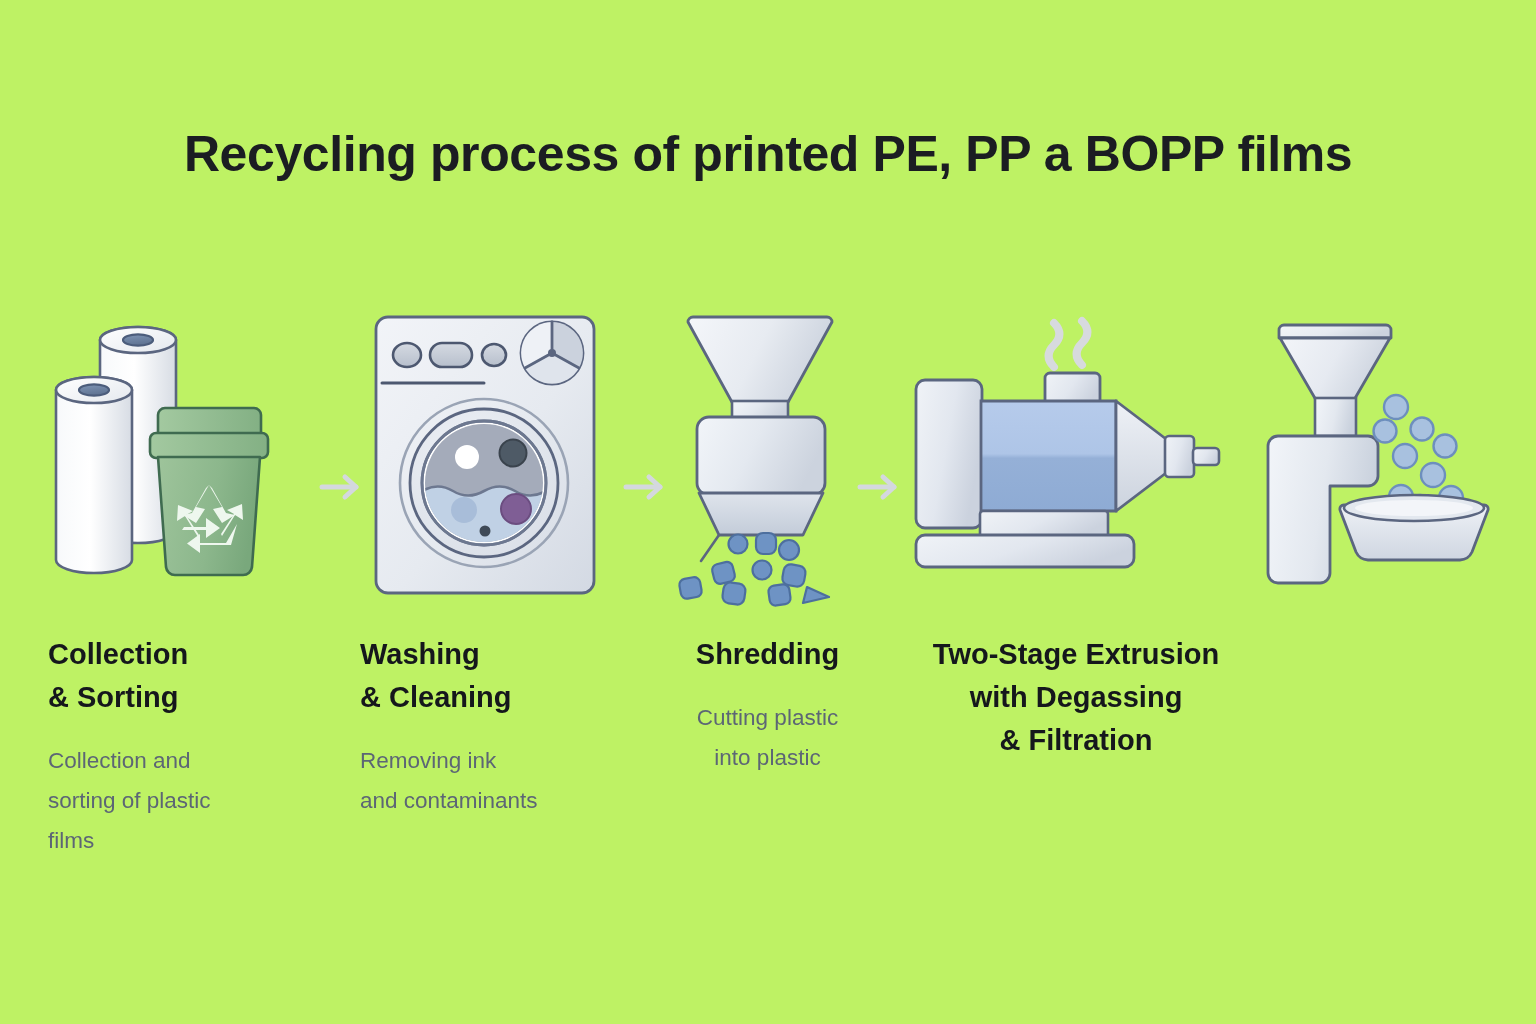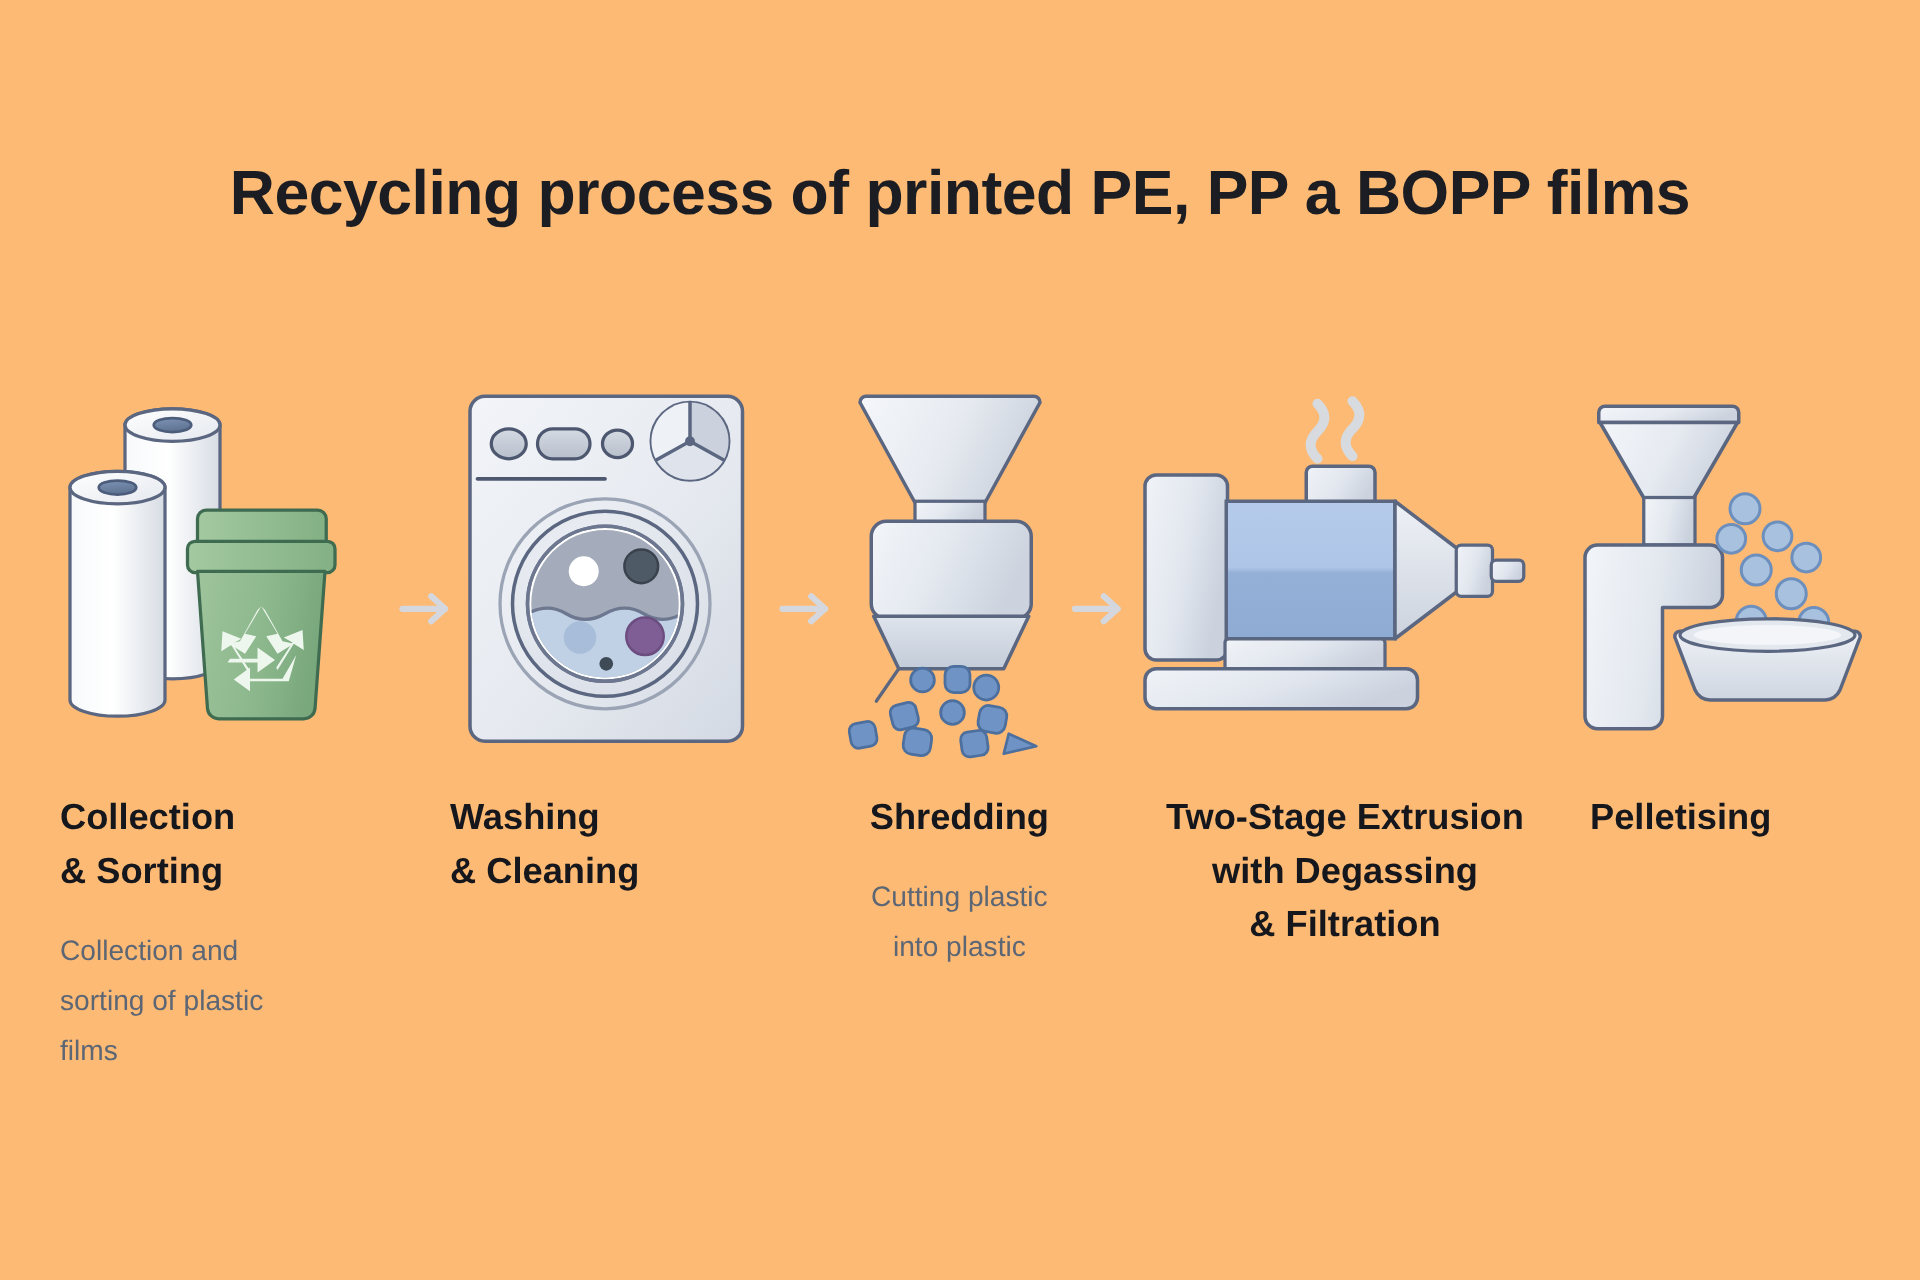--- a/index.html
+++ b/index.html
@@ -11,21 +11,21 @@
     width: 1536px;
     height: 1024px;
     overflow: hidden;
     font-family: "Liberation Sans", sans-serif;
     -webkit-font-smoothing: antialiased;
   }
   #page {
     position: relative;
     width: 1536px;
     height: 1024px;
-    background: #fdba74;
+    background: #bef264;
   }
   #title {
     position: absolute;
     top: 92px;
     left: 0;
     width: 1536px;
     text-align: center;
     font-size: 50px;
     font-weight: 700;
     letter-spacing: -0.4px;
@@ -219,20 +219,22 @@
               <circle cx="94" cy="205" r="13" fill="#a8bdd9"></circle>
               <circle cx="146" cy="204" r="15" fill="#7f5e95" stroke="#6b4d80" stroke-width="2"></circle>
               <circle cx="115" cy="226" r="5.5" fill="#3f4a57"></circle>
             </g>
             <circle cx="114" cy="178" r="62" fill="none" stroke="#6d7890" stroke-width="2.8"></circle>
           </g>
         </svg>
       </div>
       <div class="step-title">Washing
 &amp; Cleaning</div>
+      <div class="step-desc">Removing ink
+and contaminants</div>
     </div>
 
     <div class="step s3">
       <div class="art">
         <svg width="200" height="300" viewBox="0 0 200 300">
           <defs>
             <linearGradient id="hopG" x1="0" y1="0" x2="1" y2="0.3">
               <stop offset="0%" stop-color="#f4f6fa"></stop>
               <stop offset="55%" stop-color="#e7ebf1"></stop>
               <stop offset="100%" stop-color="#ccd3de"></stop>
@@ -365,21 +367,20 @@
             <circle cx="188" cy="206" r="12"></circle>
           </g>
 
           <g>
             <path d="M72 200 h140 a4 4 0 0 1 4 5 l-16 42 a14 14 0 0 1 -12 8 h-92 a14 14 0 0 1 -12 -8 l-16 -42 a4 4 0 0 1 4 -5 Z" fill="url(#bowlG)" stroke="#5b6680" stroke-width="2.8" stroke-linejoin="round"></path>
             <ellipse cx="142" cy="203" rx="70" ry="13" fill="#e3e8ef" stroke="#5b6680" stroke-width="2.6"></ellipse>
             <ellipse cx="142" cy="203" rx="59" ry="8" fill="#f3f5f9" stroke="none"></ellipse>
           </g>
         </svg>
       </div>
-      <div class="step-title">Pelletising</div>
     </div>
 
     <div class="arrow a1">
       <svg width="48" height="30" viewBox="0 0 48 30">
         <g stroke="#d4d8de" stroke-width="5" stroke-linecap="round" stroke-linejoin="round" fill="none">
           <line x1="4" y1="15" x2="38" y2="15"></line>
           <polyline points="27,5 38,15 27,25"></polyline>
         </g>
       </svg>
     </div>

